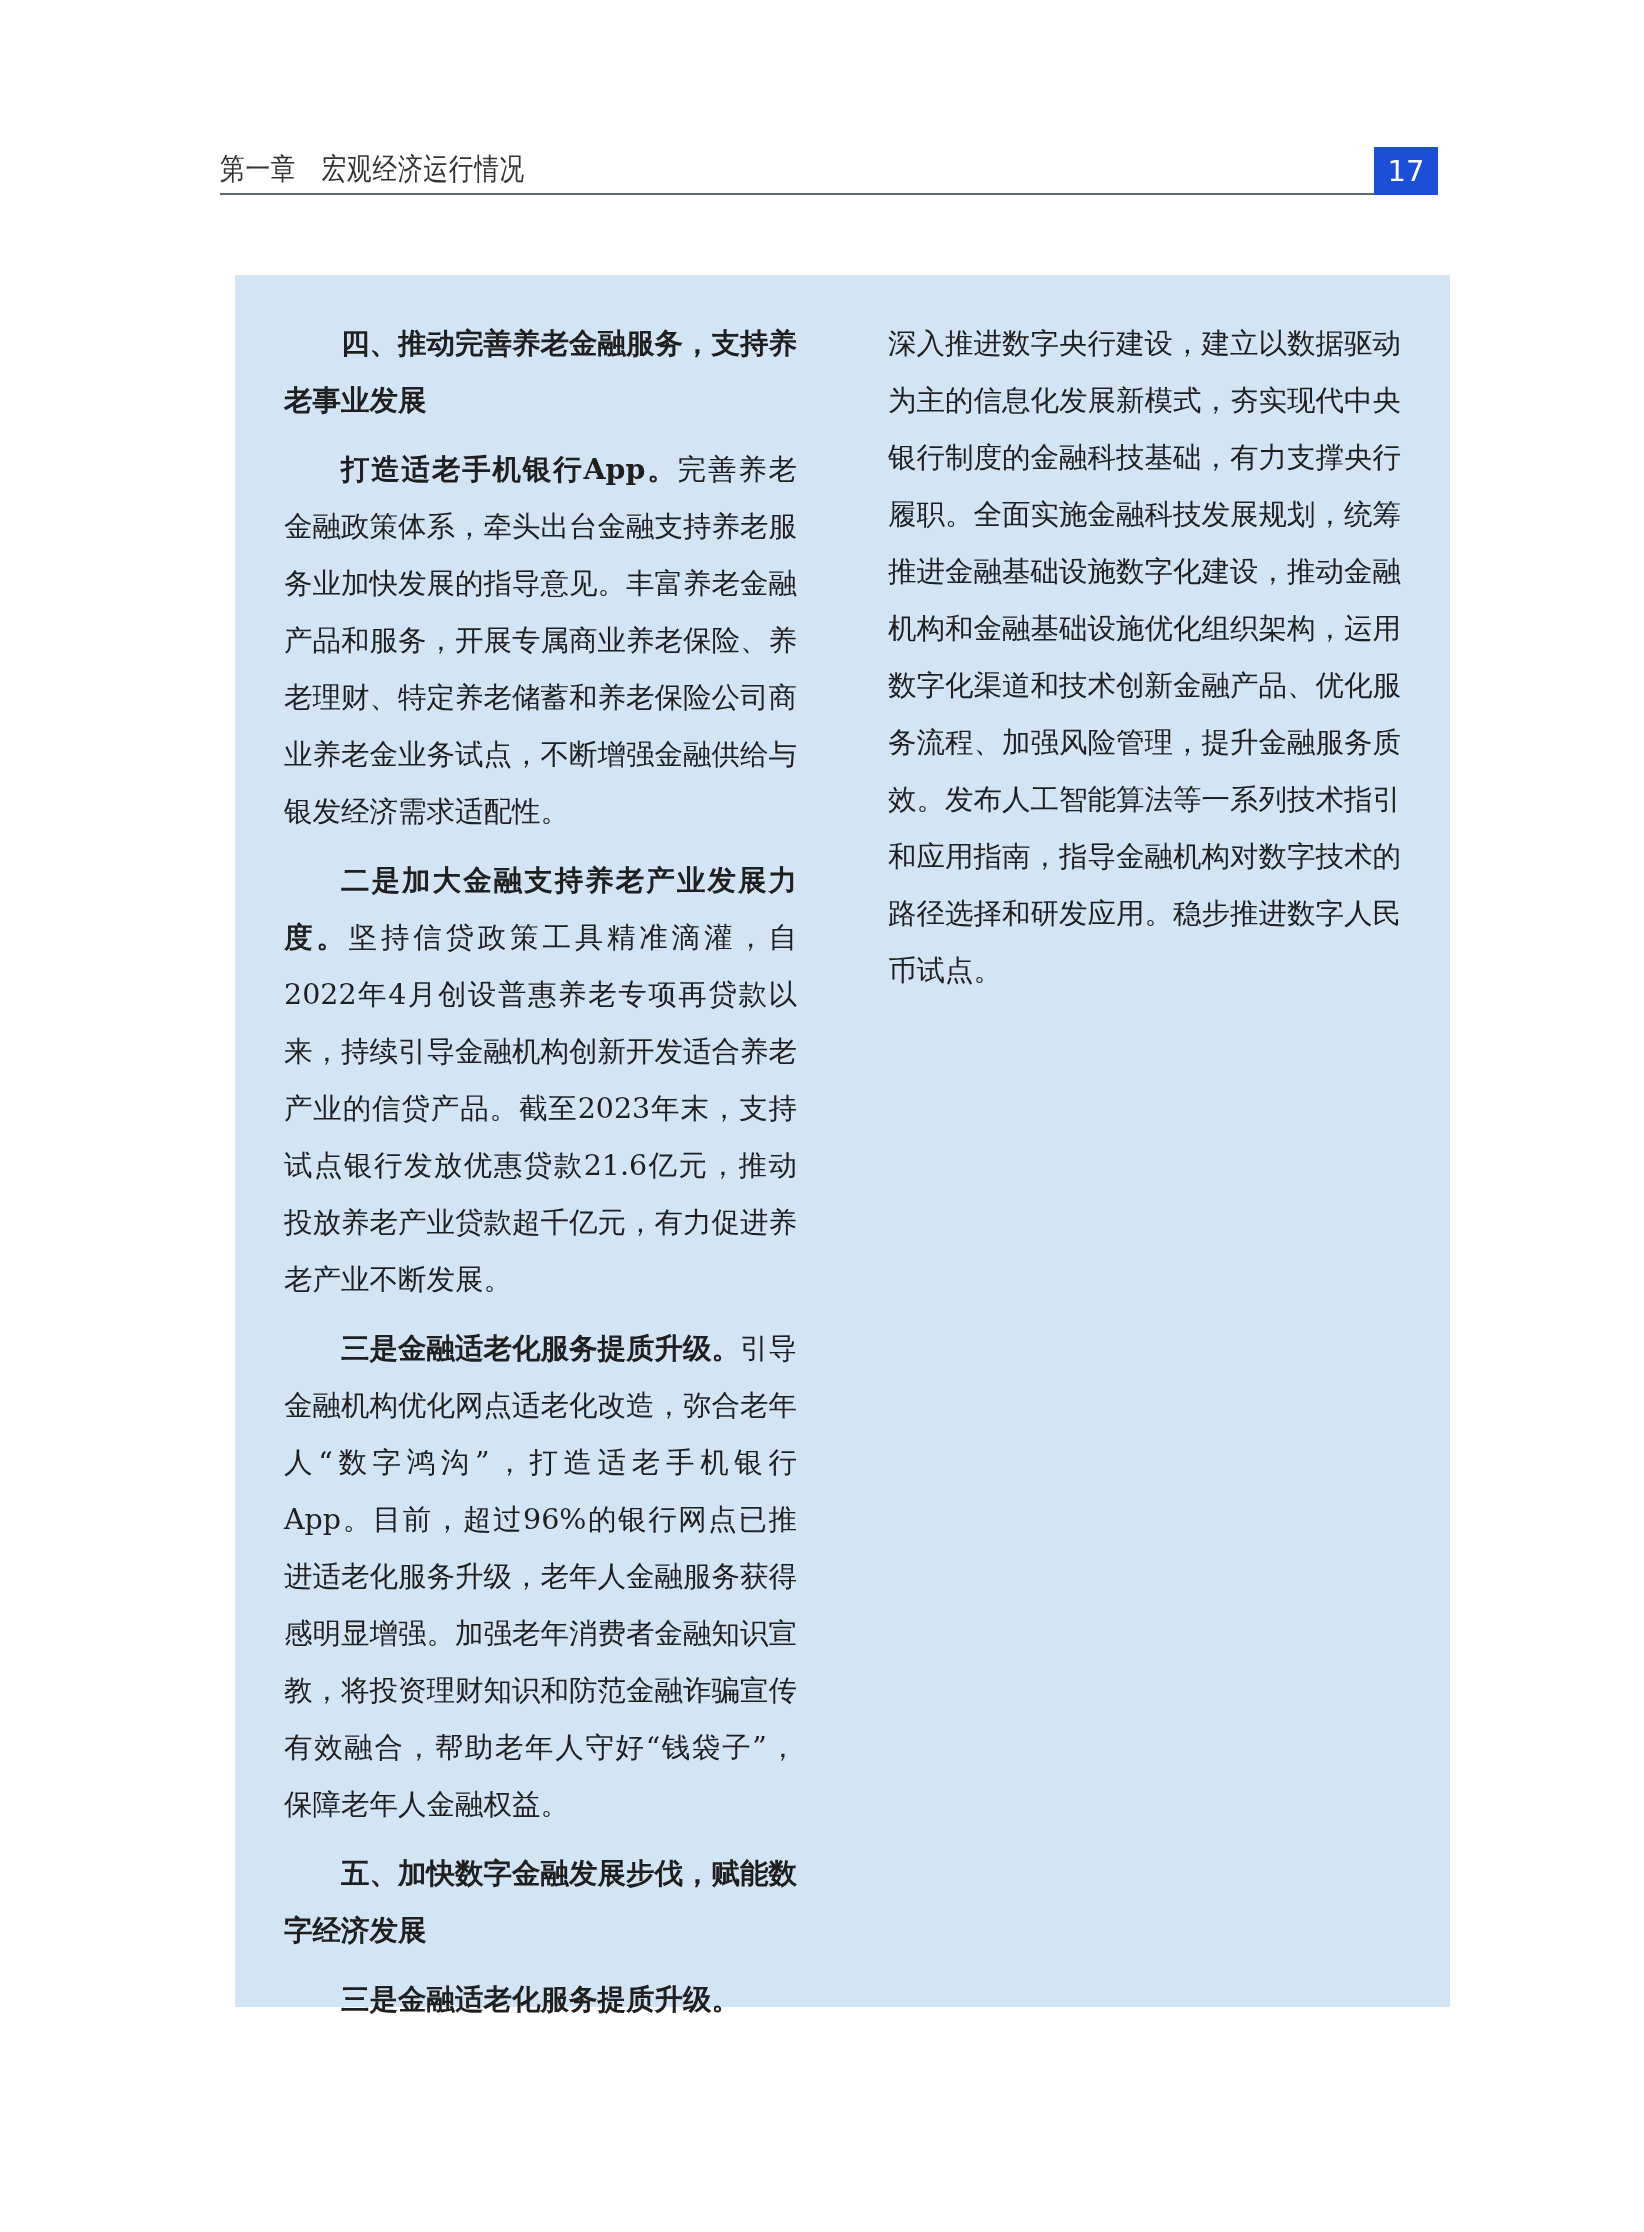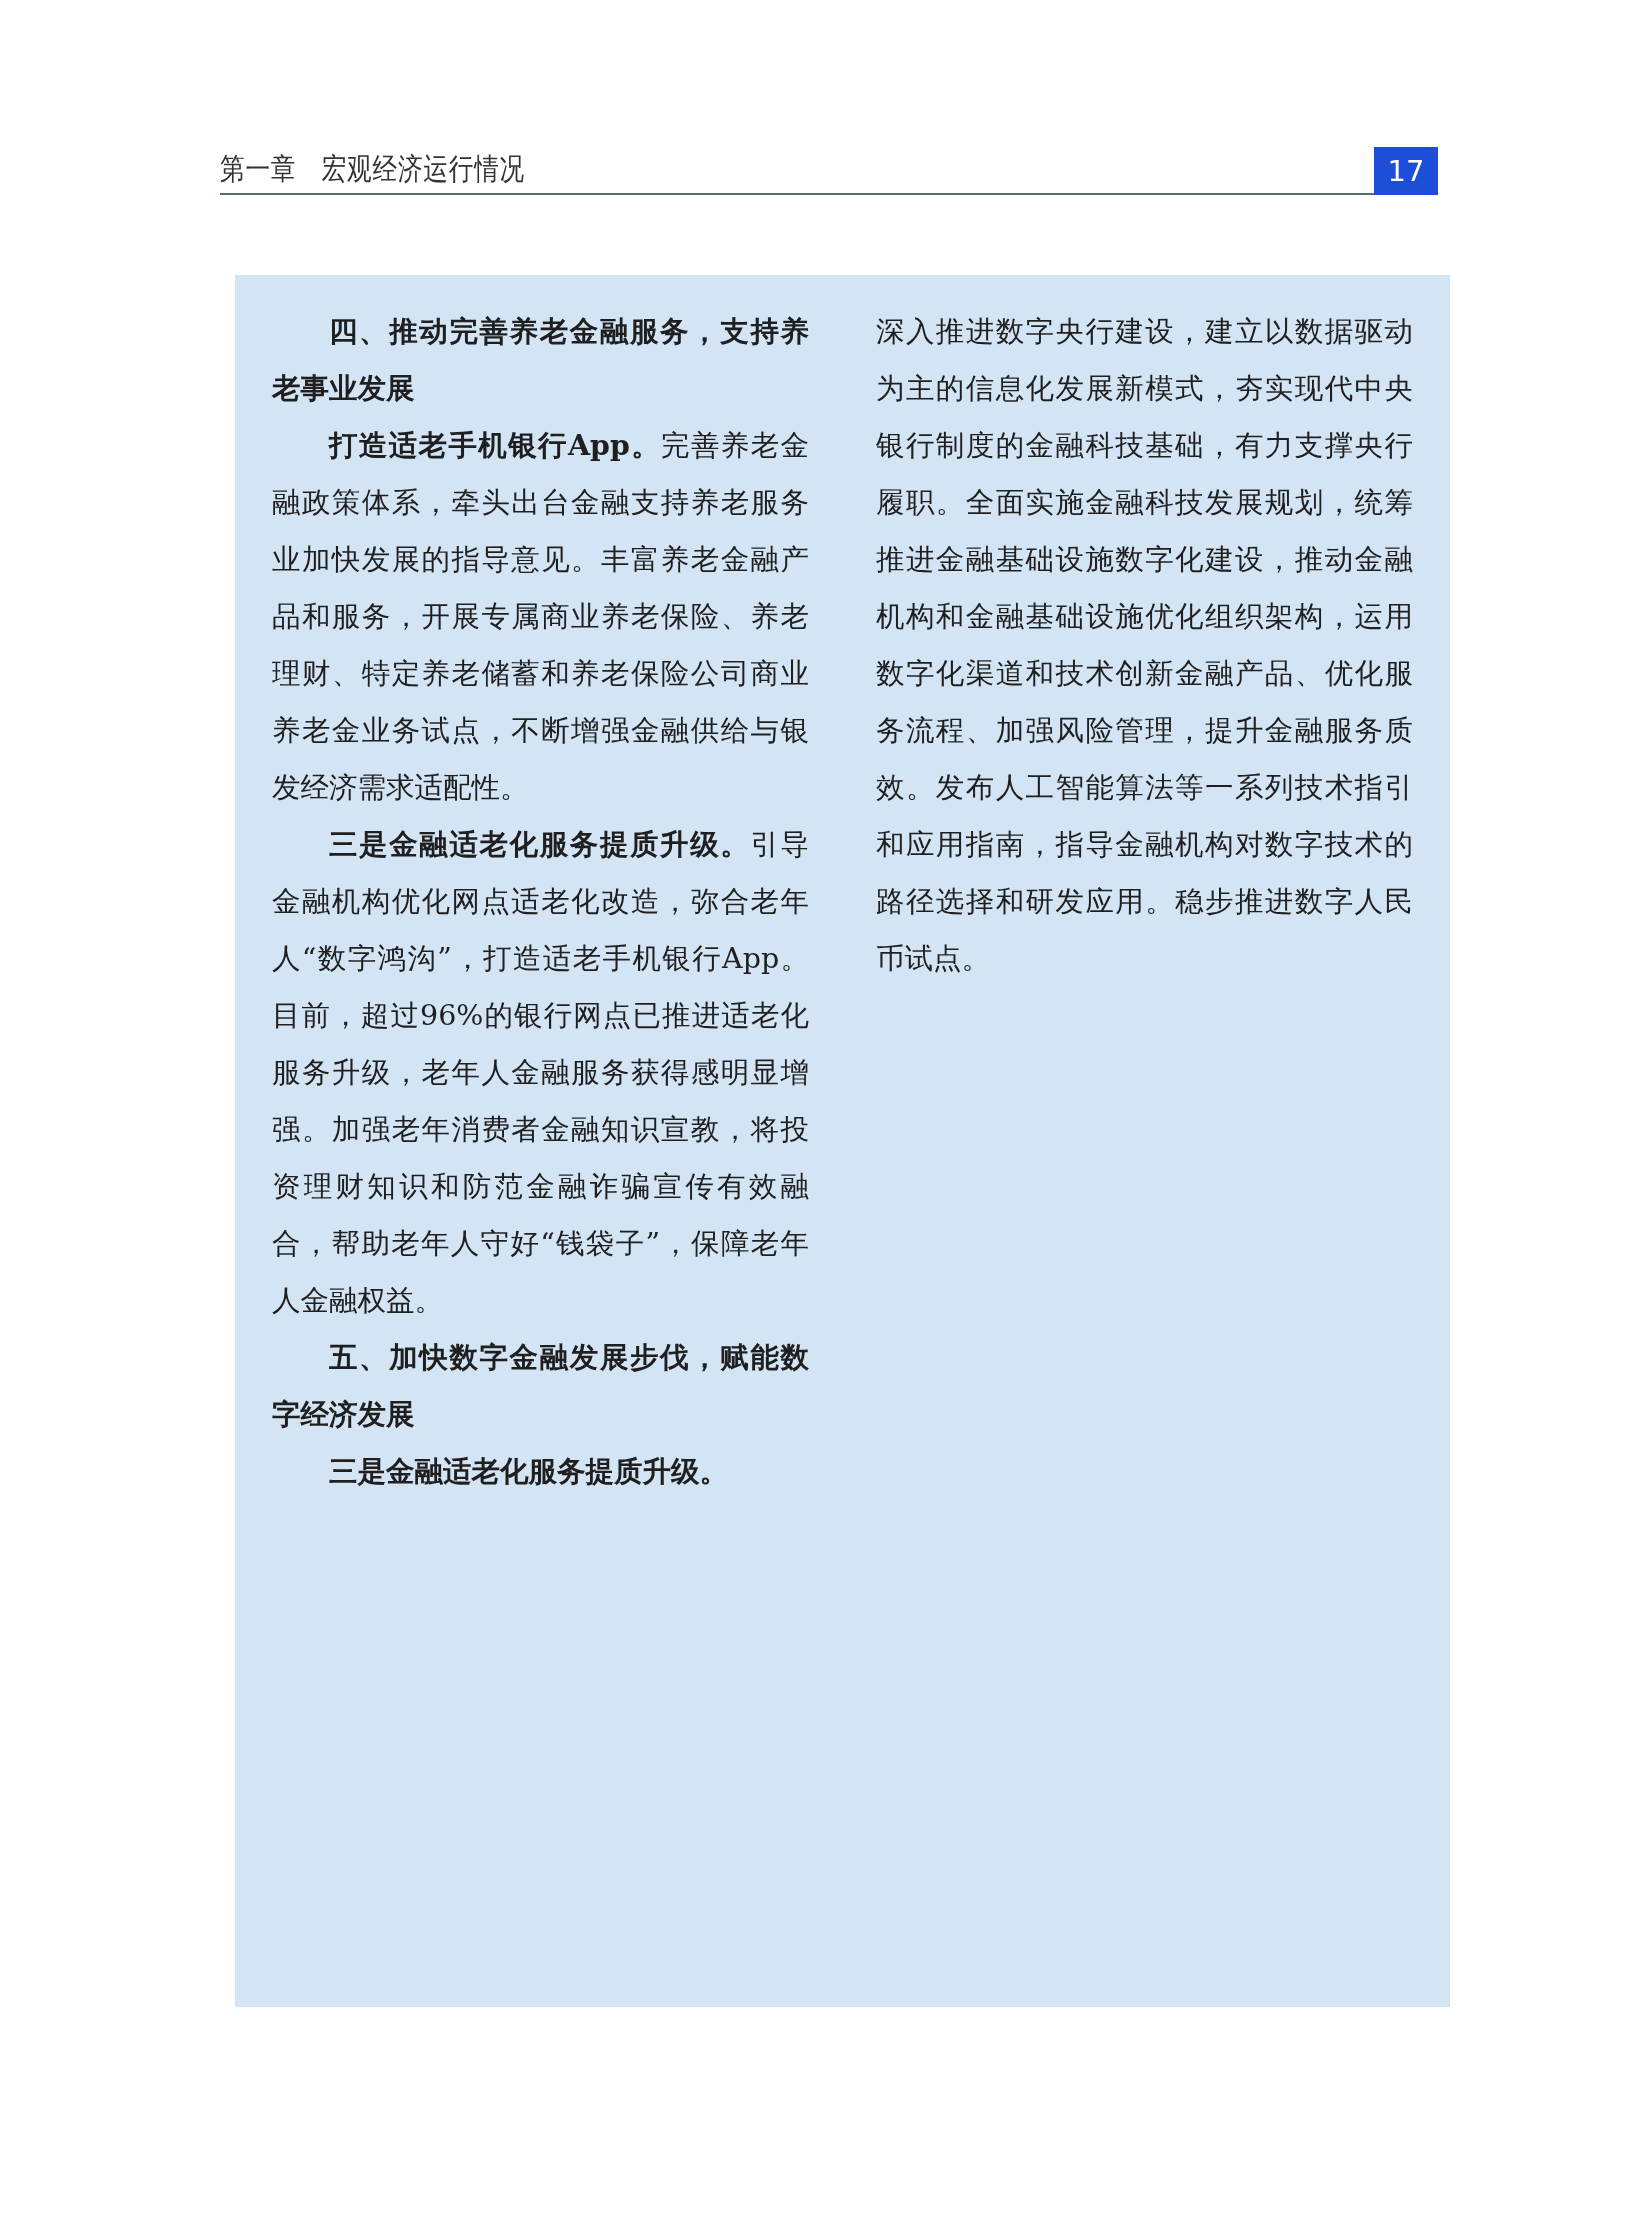--- a/index.html
+++ b/index.html
@@ -14,38 +14,39 @@
   }
   .header-rule { position: absolute; left: 0; top: 54px; width: 1154px; height: 2px; background: #5b6b72; }
   .page-badge {
     position: absolute; right: 0; top: 8px; width: 64px; height: 48px; background: #1d4ed8; color: #fff;
     font-family: "DejaVu Sans", "Liberation Sans", sans-serif; font-size: 29px; line-height: 48px; text-align: center;
   }
   .box { position: absolute; left: 235px; top: 275px; width: 1215px; height: 1732px; background: #d3e4f4; }
   .col { position: absolute; top: 28px; width: 537px; font-size: 28.5px; line-height: 57px; text-align: justify; }
   .col.left { left: 37px; }
   .col.right { left: 641px; }
-  .col p { margin: 0; text-indent: 2em; }
+  .col p { margin: 12px; text-indent: 2em; }
   .col p.cont { text-indent: 0; }
   .col .h { font-family: "DejaVu Sans", "Liberation Sans", sans-serif; font-weight: bold; }
   .col b { font-weight: bold; }
 </style>
 </head>
 <body>
 
 <div class="header">
   <div class="header-title">第一章　宏观经济运行情况</div>
   <div class="header-rule"></div>
   <div class="page-badge">17</div>
 </div>
 
 <div class="box">
   <div class="col left">
     <p class="h">四、推动完善养老金融服务，支持养老事业发展</p>
     <p><b>打造适老手机银行App。</b><span>完善养老金融政策体系，牵头出台金融支持养老服务业加快发展的指导意见。丰富养老金融产品和服务，开展专属商业养老保险、养老理财、特定养老储蓄和养老保险公司商业养老金业务试点，不断增强金融供给与银发经济需求适配性。</span></p>
+    <p><b>二是加大金融支持养老产业发展力度。</b><span>坚持信贷政策工具精准滴灌，自2022年4月创设普惠养老专项再贷款以来，持续引导金融机构创新开发适合养老产业的信贷产品。截至2023年末，支持试点银行发放优惠贷款21.6亿元，推动投放养老产业贷款超千亿元，有力促进养老产业不断发展。</span></p>
     <p><b>三是金融适老化服务提质升级。</b><span>引导金融机构优化网点适老化改造，弥合老年人“数字鸿沟”，打造适老手机银行App。目前，超过96%的银行网点已推进适老化服务升级，老年人金融服务获得感明显增强。加强老年消费者金融知识宣教，将投资理财知识和防范金融诈骗宣传有效融合，帮助老年人守好“钱袋子”，保障老年人金融权益。</span></p>
     <p class="h">五、加快数字金融发展步伐，赋能数字经济发展</p>
     <p><b>三是金融适老化服务提质升级。</b></p>
   </div>
 
   <div class="col right">
     <p class="cont">深入推进数字央行建设，建立以数据驱动为主的信息化发展新模式，夯实现代中央银行制度的金融科技基础，有力支撑央行履职。全面实施金融科技发展规划，统筹推进金融基础设施数字化建设，推动金融机构和金融基础设施优化组织架构，运用数字化渠道和技术创新金融产品、优化服务流程、加强风险管理，提升金融服务质效。发布人工智能算法等一系列技术指引和应用指南，指导金融机构对数字技术的路径选择和研发应用。稳步推进数字人民币试点。</p>
   </div>
 </div>
 

